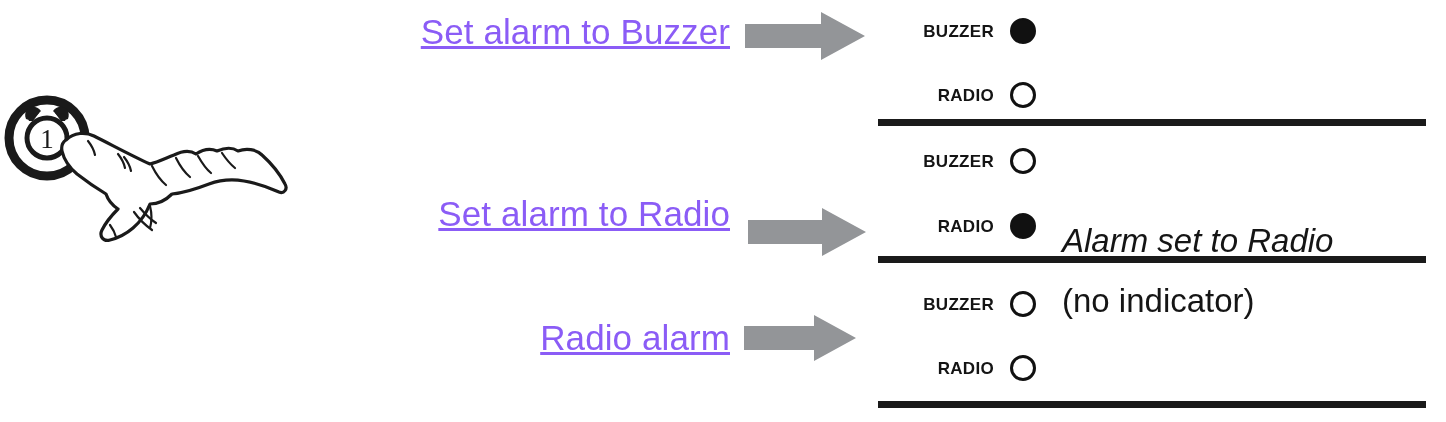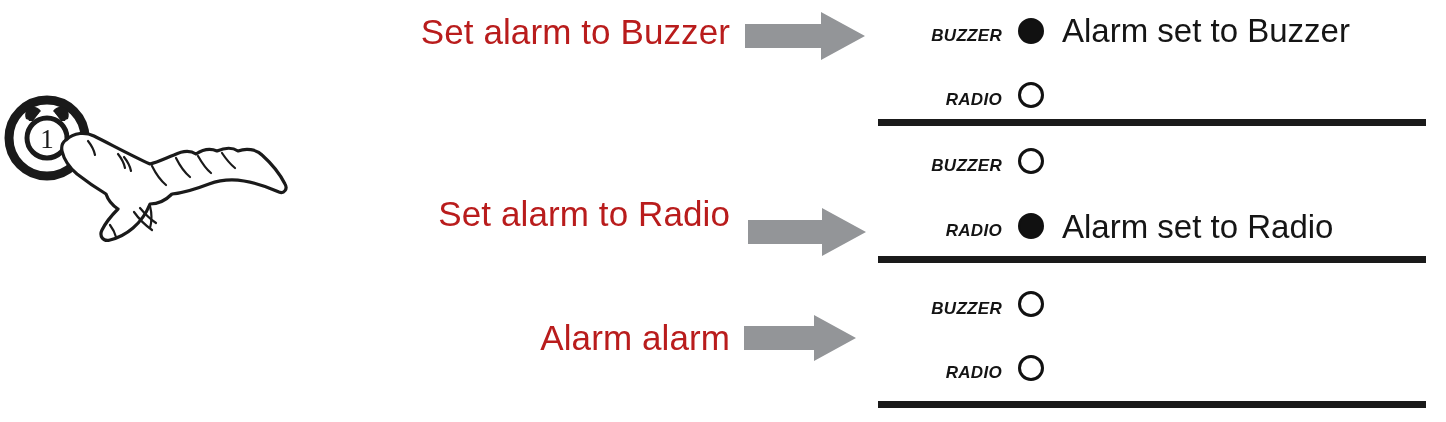--- a/index.html
+++ b/index.html
@@ -27,24 +27,25 @@
     width: 320px;
     height: 200px;
   }
 
   
   .action-label {
     position: absolute;
     font-size: 35px;
     font-weight: 400;
     letter-spacing: 0.1px;
-    color: #b91c1c;
+    color: #8b5cf6;
     white-space: nowrap;
     text-align: right;
     line-height: 1;
+    text-decoration: underline;
   }
   .action-row-1 .action-label { right: 716px; top: 14px; }
   .action-row-2 .action-label { right: 716px; top: 196px; }
   .action-row-3 .action-label { right: 716px; top: 320px; }
 
   
   .arrow {
     position: absolute;
     display: block;
   }
@@ -67,23 +68,22 @@
     height: 7px;
     background: #1a1a1a;
   }
   .divider.d1 { top: 119px; }
   .divider.d2 { top: 256px; }
   .divider.d3 { top: 401px; }
 
   .ind-row {
     position: absolute;
     display: flex;
-    align-items: flex-end;
-    left: 12px;
-    font-style: italic;
+    align-items: center;
+    left: 4px;
   }
   .ind-label {
     width: 112px;
     text-align: right;
     font-size: 17px;
     font-weight: 700;
     letter-spacing: 0.3px;
     color: #141414;
     line-height: 1;
   }
@@ -109,21 +109,21 @@
   .state-text {
     position: absolute;
     left: 184px;
     font-size: 33px;
     font-weight: 400;
     color: #151515;
     white-space: nowrap;
     line-height: 1.16;
   }
   .st1 { top: 12px;  }
-  .st2 { top: 208px; }
+  .st2 { top: 222px; font-style: italic; }
   .st3 { top: 282px; }
 </style>
 </head>
 <body>
 
 <div class="stage">
 
   <div class="hand-illo">
     <svg viewBox="0 0 320 200" width="320" height="200" xmlns="http://www.w3.org/2000/svg">
 
@@ -189,37 +189,36 @@
   </div>
 
   <div class="action-row-2">
     <div class="action-label">Set alarm to Radio</div>
     <svg class="arrow arrow-2" viewBox="0 0 118 48">
       <polygon points="0,12 74,12 74,0 118,24 74,48 74,36 0,36" fill="#939598"></polygon>
     </svg>
   </div>
 
   <div class="action-row-3">
-    <div class="action-label">Alarm alarm</div>
+    <div class="action-label">Radio alarm</div>
     <svg class="arrow arrow-3" viewBox="0 0 112 46">
       <polygon points="0,11 70,11 70,0 112,23 70,46 70,35 0,35" fill="#939598"></polygon>
     </svg>
   </div>
 
   <div class="panel">
 
     <div class="ind-row r1a">
       <span class="ind-label">BUZZER</span>
       <span class="ind-dot on"></span>
     </div>
     <div class="ind-row r1b">
       <span class="ind-label">RADIO</span>
       <span class="ind-dot off"></span>
     </div>
-    <div class="state-text st1">Alarm set to Buzzer</div>
     <div class="divider d1"></div>
 
     <div class="ind-row r2a">
       <span class="ind-label">BUZZER</span>
       <span class="ind-dot off"></span>
     </div>
     <div class="ind-row r2b">
       <span class="ind-label">RADIO</span>
       <span class="ind-dot on"></span>
     </div>
@@ -228,17 +227,18 @@
 
     <div class="ind-row r3a">
       <span class="ind-label">BUZZER</span>
       <span class="ind-dot off"></span>
     </div>
     <div class="ind-row r3b">
       <span class="ind-label">RADIO</span>
       <span class="ind-dot off"></span>
     </div>
     <div class="state-text st3">
+      <div>(no indicator)</div>
     </div>
     <div class="divider d3"></div>
 
   </div>
 </div>
 
 </body></html>

